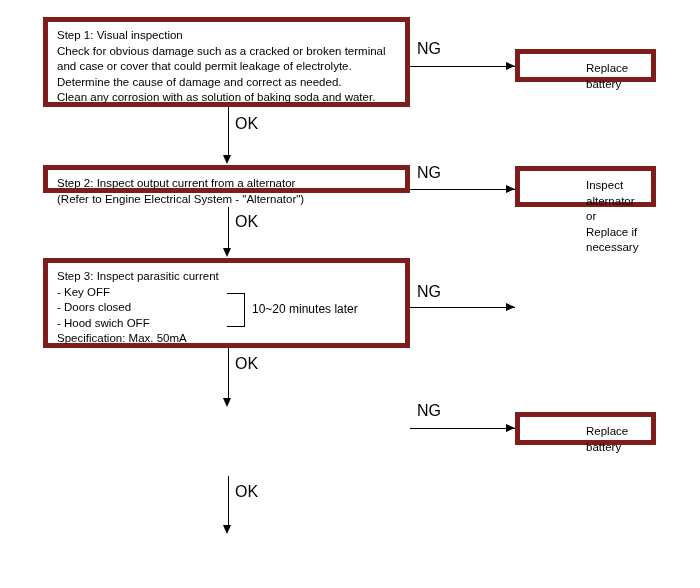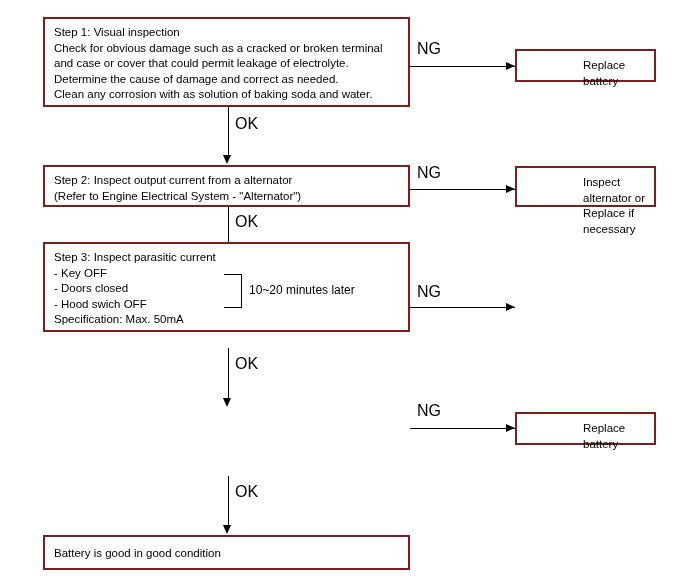--- a/index.html
+++ b/index.html
@@ -14,21 +14,21 @@
   #canvas {
     position: relative;
     width: 700px;
     height: 588px;
     background: #ffffff;
     overflow: hidden;
   }
   .box {
     position: absolute;
     box-sizing: border-box;
-    border: 2px solid #7f1d1d;
+    border: 5px solid #7f1d1d;
     background: #ffffff;
     font-size: 11.5px;
     line-height: 15.5px;
     color: #000000;
   }
   .box .txt {
     position: absolute;
     left: 9px;
     top: 6px;
     right: 6px;
@@ -106,39 +106,39 @@
   <div class="arrow-right" style="left:506px; top:61.5px;"></div>
 
   <div class="box right-box" style="left:515px; top:49px; width:141px; height:33px;">
     <div class="txt">Replace battery</div>
   </div>
 
   <div class="vline" style="left:228px; top:107px; height:49px;"></div>
   <div class="arrow-down" style="left:223.2px; top:155px;"></div>
   <div class="edge-label" style="left:235px; top:117px;">OK</div>
 
-  <div class="box step-box" style="left:43px; top:165px; width:367px; height:42px;">
+  <div class="box step-box" style="left:43px; top:165px; width:367px; height:28px;">
     <div class="txt">Step 2: Inspect output current from a alternator
 (Refer to Engine Electrical System - "Alternator")</div>
   </div>
 
   <div class="edge-label" style="left:417px; top:166px;">NG</div>
   <div class="hline" style="left:410px; top:189px; width:105px;"></div>
   <div class="arrow-right" style="left:506px; top:184.5px;"></div>
 
   <div class="box right-box" style="left:515px; top:166px; width:141px; height:41px;">
     <div class="txt">Inspect alternator or
 Replace if necessary</div>
   </div>
 
   <div class="vline" style="left:228px; top:207px; height:42px;"></div>
   <div class="arrow-down" style="left:223.2px; top:248px;"></div>
   <div class="edge-label" style="left:235px; top:215px;">OK</div>
 
-  <div class="box step-box" style="left:43px; top:242px; width:367px; height:90px;">
+  <div class="box step-box" style="left:43px; top:258px; width:367px; height:90px;">
     <div class="txt">Step 3: Inspect parasitic current
  - Key OFF
  - Doors closed
  - Hood swich OFF
    Specification: Max. 50mA</div>
     <div class="bracket" style="left:179px; top:30px; width:18px; height:34px;"></div>
     <div class="bracket-label" style="left:204px; top:39px;">10~20 minutes later</div>
   </div>
 
   <div class="edge-label" style="left:417px; top:285px;">NG</div>
@@ -156,17 +156,14 @@
   <div class="arrow-right" style="left:506px; top:423.5px;"></div>
 
   <div class="box right-box" style="left:515px; top:412px; width:141px; height:33px;">
     <div class="txt">Replace battery</div>
   </div>
 
   <div class="vline" style="left:228px; top:476px; height:50px;"></div>
   <div class="arrow-down" style="left:223.2px; top:525px;"></div>
   <div class="edge-label" style="left:235px; top:485px;">OK</div>
 
-  <div class="box result-box" style="left:43px; top:535px; width:367px; height:35px;">
-    <div class="txt" style="top:9px;">Battery is good in good condition</div>
-  </div>
 
 </div>
 
 </body></html>

